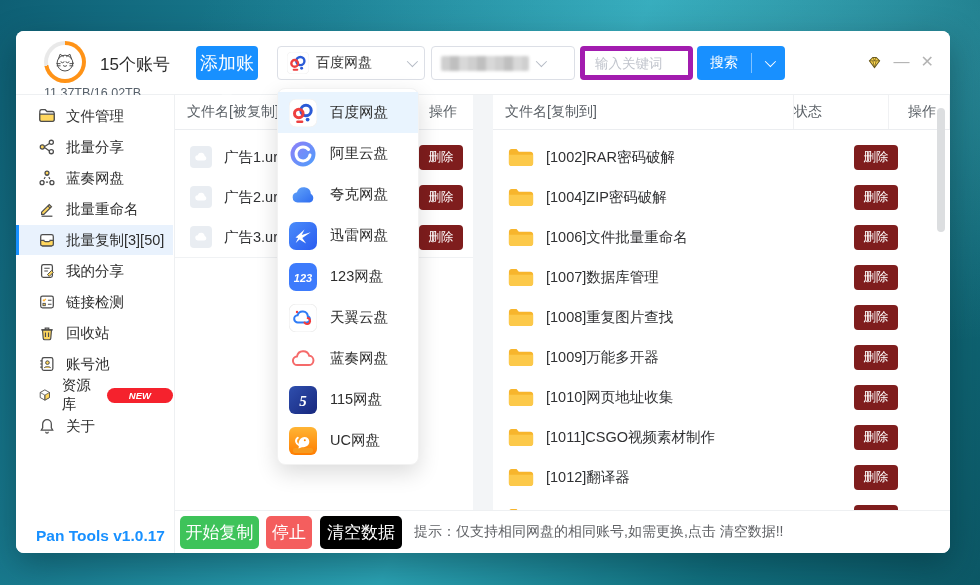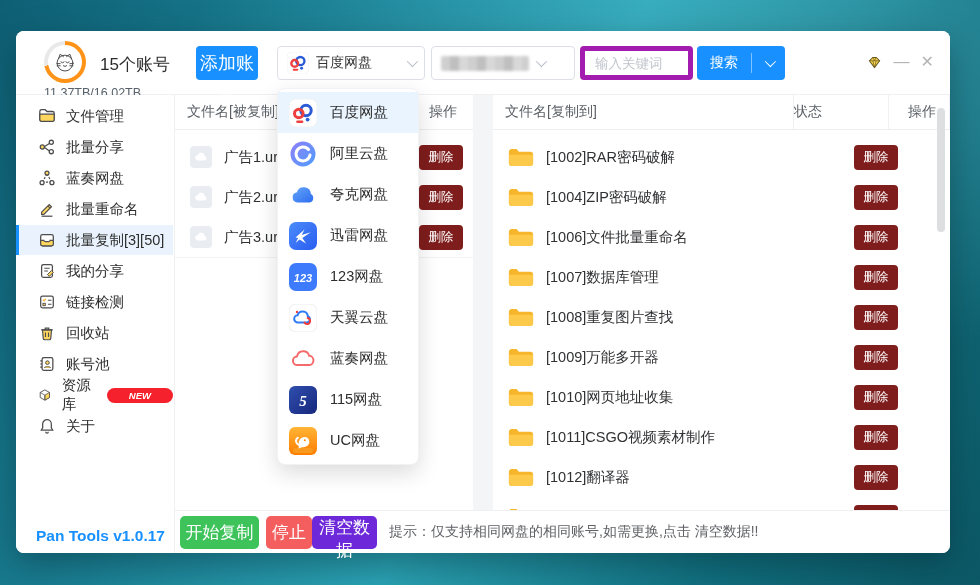--- a/index.html
+++ b/index.html
@@ -68,21 +68,21 @@
 .del-btn { width:44px; height:25px; line-height:25px; text-align:center; background:#7f1d1d; color:#fff; font-size:12.5px; border-radius:4px; border:none; font-family:inherit; cursor:pointer; margin-left:auto; }
 .left-panel .del-btn { margin-right:10px; }
 .right-panel .del-btn { margin-right:52px; }
 .scroll-thumb { position:absolute; right:5px; top:13px; width:8px; height:124px; background:#dcdee0; border-radius:4px; }
 
 
 .footer { position:absolute; left:159px; right:0; bottom:0; height:43px; border-top:1px solid #eef0f2; background:#fff; display:flex; align-items:center; border-radius:0 0 8px 0; }
 .f-btn { height:33px; border:none; border-radius:5px; color:#fff; font-size:17px; font-family:inherit; cursor:pointer; }
 .btn-start { width:79px; margin-left:5px; background:#3ec35a; }
 .btn-stop { width:46px; margin-left:7px; background:#f45e5e; }
-.btn-clear { width:65px; margin-left:0; background:#6d28d9; }
+.btn-clear { width:82px; margin-left:8px; background:#000000; }
 .hint { margin-left:12px; font-size:14px; color:#606266; }
 
 
 .drive-menu { position:absolute; left:261px; top:57px; width:142px; background:#fff; border:1px solid #f2f2f2; border-radius:8px;
   box-shadow:0 8px 22px rgba(0,0,0,.14); padding:3px 0; z-index:50; }
 .dm-item { height:41px; display:flex; align-items:center; padding-left:11px; gap:13px; font-size:14.5px; color:#2d2d2d; cursor:pointer; }
 .dm-item.selected { background:#e9f4fe; }
 .dico { width:28px; height:28px; flex:none; }
 svg { display:block; }
 </style>

